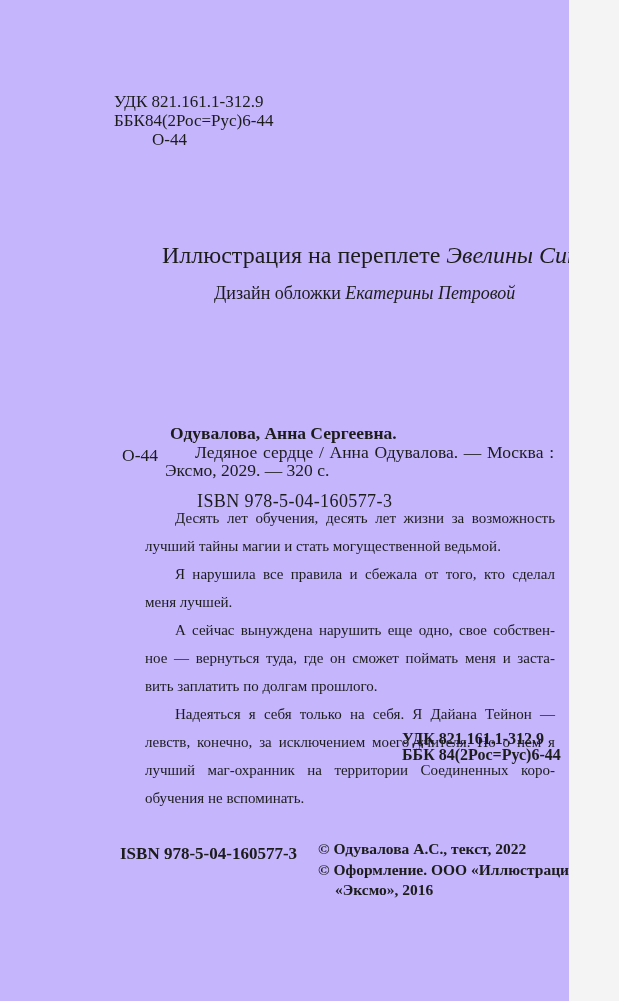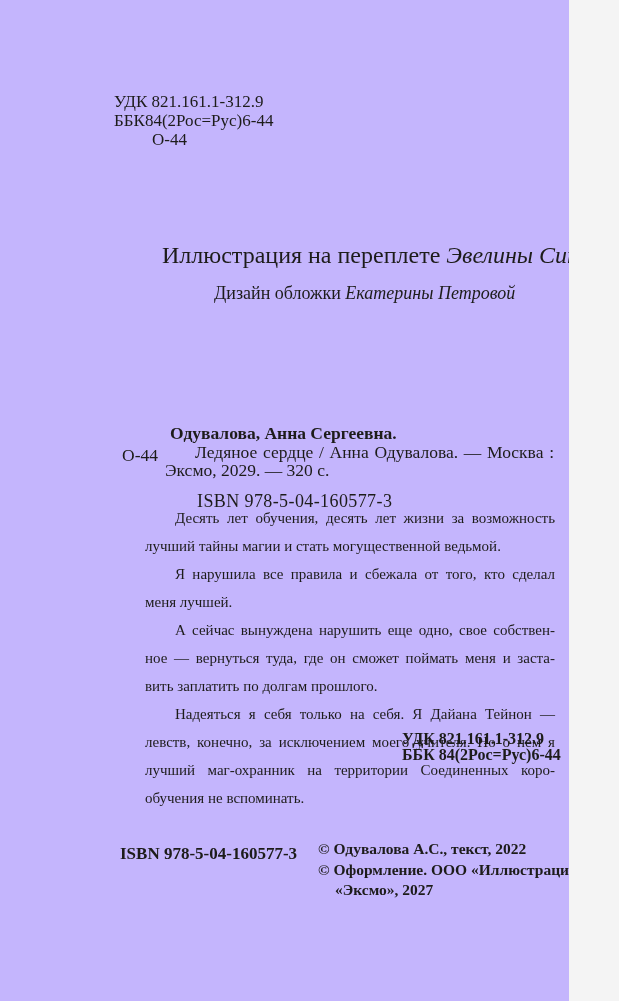--- a/index.html
+++ b/index.html
@@ -89,18 +89,18 @@
   </div>
 
   <div class="abs bottom-codes">
     <div>УДК 821.161.1-312.9</div>
     <div>ББК 84(2Рос=Рус)6-44</div>
   </div>
 
   <div class="abs copyright">
     <div>© Одувалова А.С., текст, 2022</div>
     <div>© Оформление. ООО «Иллюстрация</div>
-    <div class="wrap-indent">«Эксмо», 2027</div>
+    <div class="wrap-indent">«Эксмо», 2016</div>
   </div>
 
   <div class="abs bottom-isbn">ISBN 978-5-04-160577-3</div>
 
 </div>
 
 </body></html>

